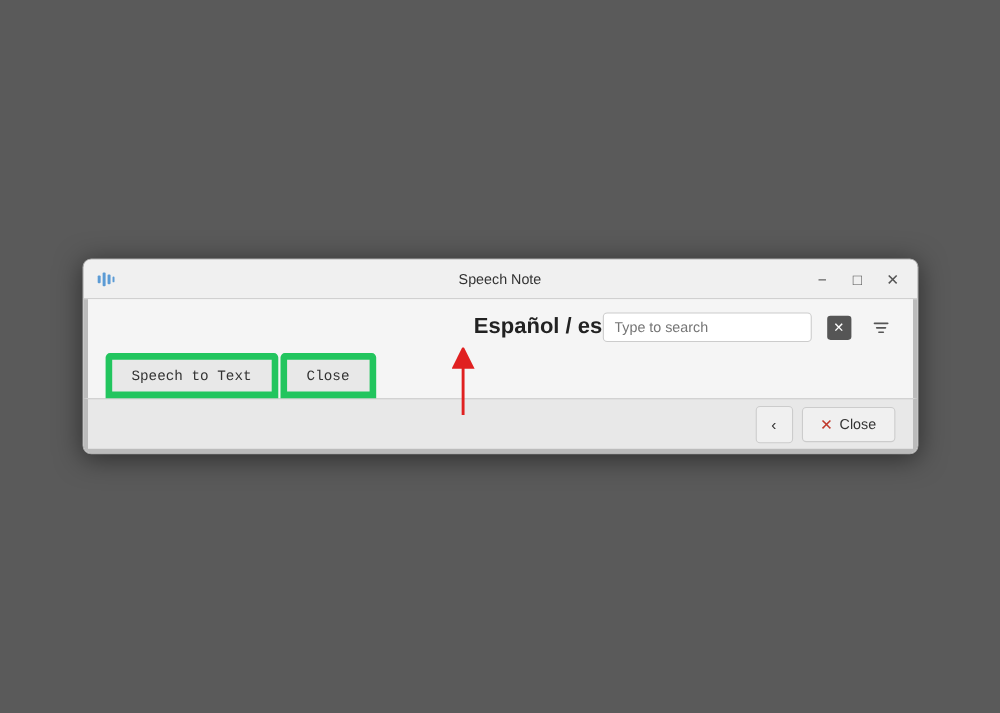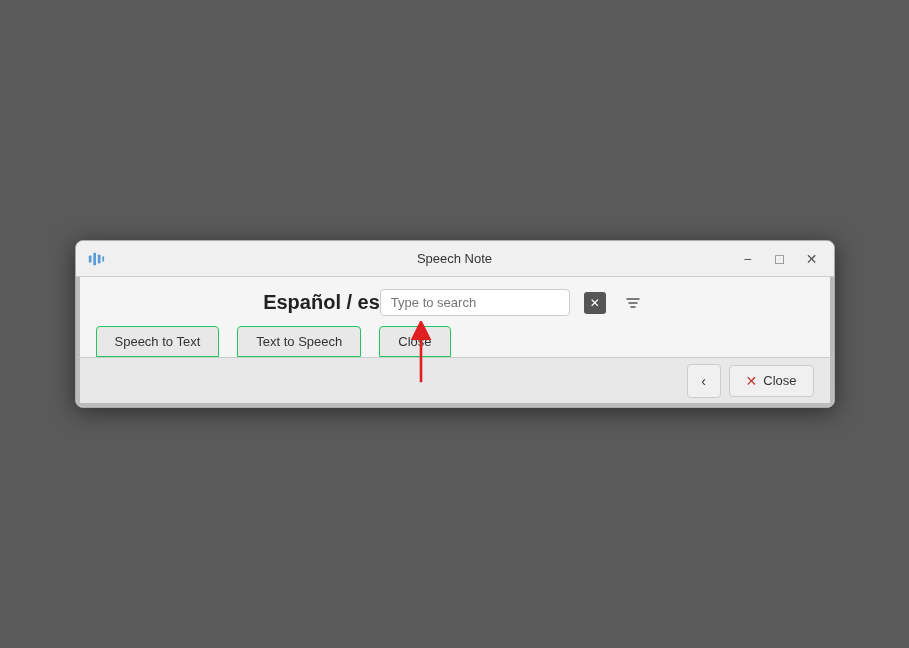--- a/index.html
+++ b/index.html
@@ -88,21 +88,21 @@
       display: flex;
       flex-direction: column;
       padding: 12px 16px 0 16px;
       border-left: 4px solid #bbb;
       border-right: 4px solid #bbb;
     }
 
     .header-row {
       display: flex;
       align-items: center;
-      justify-content: center;
+      justify-content: flex-end;
       margin-bottom: 10px;
     }
 
     .page-title {
       font-size: 20px;
       font-weight: 600;
       color: #222;
     }
 
     .search-row {
@@ -151,26 +151,27 @@
 
     .tabs {
       display: flex;
       gap: 0;
       margin-bottom: 0;
     }
 
     .tab {
       padding: 7px 18px;
       font-size: 13px;
-      border: 1px solid #22c55e;
+      border: 6px solid #22c55e;
       background: #e8e8e8;
       cursor: pointer;
       color: #333;
       border-radius: 4px 4px 0 0;
-      margin-right: 18px;
+      margin-right: 2px;
+      font-family: Liberation Mono, monospace;
     }
 
     .tab.active {
       background: #f5f5f5;
       border-bottom-color: #f5f5f5;
       color: #1a6fbd;
       font-weight: 500;
     }
 
     .tab-content {
@@ -330,21 +331,20 @@
           <svg width="16" height="16" viewBox="0 0 16 16" fill="none">
             <path d="M2 4h12M4 8h8M6 12h4" stroke="#555" stroke-width="1.5" stroke-linecap="round"></path>
           </svg>
         </button>
       </div>
     </div>
 
     <div class="content-wrapper">
       <div class="tabs">
         <button class="tab">Speech to Text</button>
-        <button class="tab">Text to Speech</button>
         <button class="tab">Close</button>
       </div>
 
       <svg class="red-arrow" viewBox="0 0 60 80" xmlns="http://www.w3.org/2000/svg">
         <defs>
           <marker id="arrowhead" markerWidth="8" markerHeight="8" refX="4" refY="4" orient="auto">
             <path d="M0,0 L0,8 L8,4 z" fill="#e02020"></path>
           </marker>
         </defs>
         <line x1="30" y1="70" x2="30" y2="10" stroke="#e02020" stroke-width="3" marker-end="url(#arrowhead)"></line>

